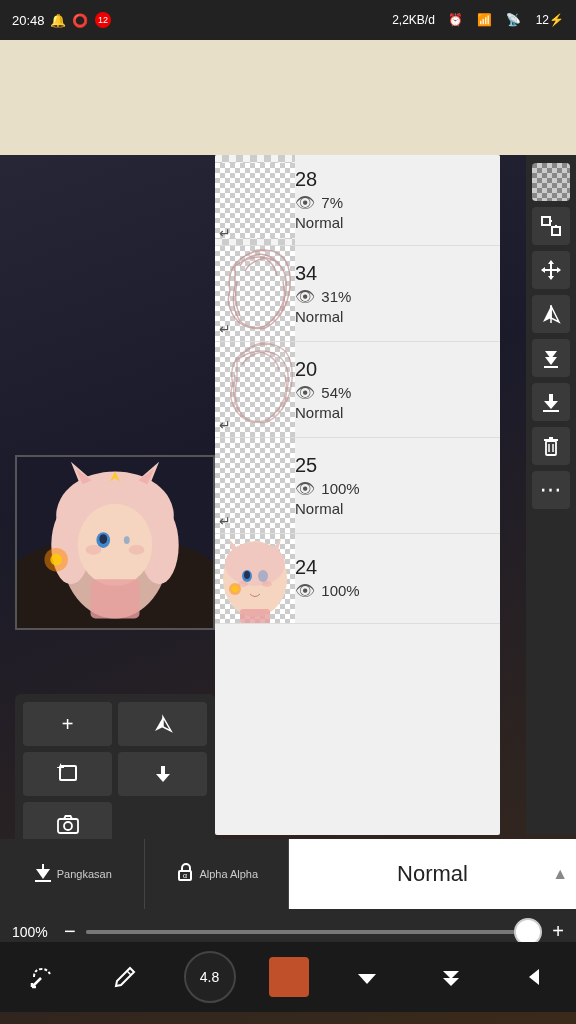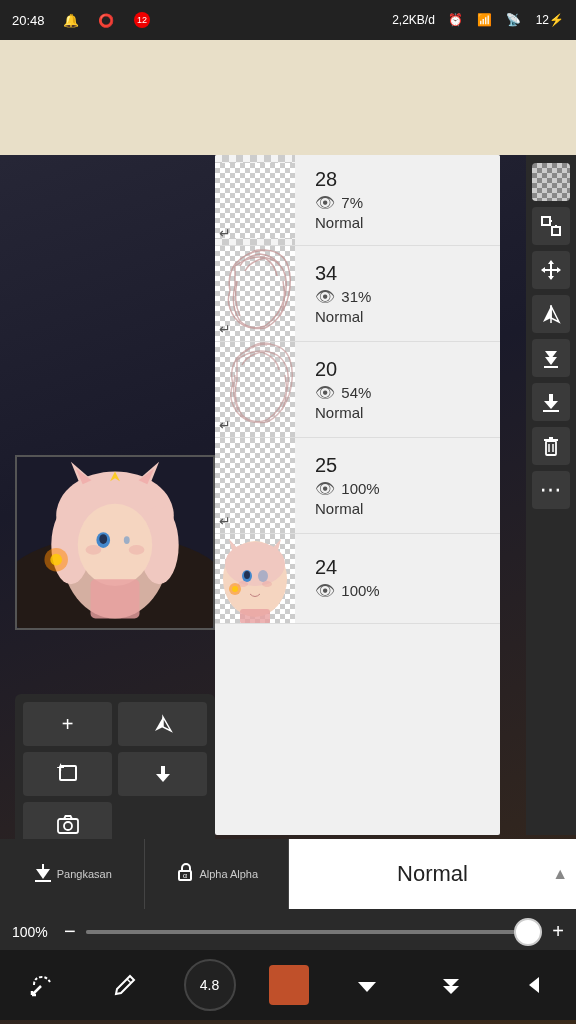--- a/index.html
+++ b/index.html
@@ -19,21 +19,21 @@
       background: #222;
       display: flex;
       align-items: center;
       justify-content: space-between;
       padding: 0 12px;
       color: white;
       font-size: 13px;
       position: relative;
       z-index: 100;
     }
-    .status-left { display: flex; align-items: center; gap: 19px; }
+    .status-left { display: flex; align-items: center; gap: 6px; }
     .status-right { display: flex; align-items: center; gap: 14px; font-size: 12px; }
 
     
     .canvas-bg {
       position: absolute;
       top: 40px;
       left: 0;
       width: 576px;
       height: 984px;
       background: linear-gradient(160deg, #2a2a3a 0%, #1a1a2a 40%, #3a2a1a 100%);
@@ -120,21 +120,21 @@
       left: 4px;
       color: #555;
       font-size: 14px;
     }
 
     .layer-info {
       flex: 1;
       display: flex;
       flex-direction: column;
       justify-content: center;
-      padding: 6px 20px;
+      padding: 6px 0;
     }
 
     .layer-number {
       font-size: 20px;
       font-weight: normal;
       color: #222;
       line-height: 1;
     }
 
     .layer-opacity-row {
@@ -344,21 +344,21 @@
 
     .zoom-plus {
       color: white;
       font-size: 20px;
       cursor: pointer;
     }
 
     
     .bottom-nav {
       position: absolute;
-      bottom: 4px;
+      bottom: 12px;
       left: 0;
       width: 576px;
       height: 70px;
       background: #1a1a1a;
       z-index: 50;
       display: flex;
       align-items: center;
       justify-content: space-around;
     }
 

